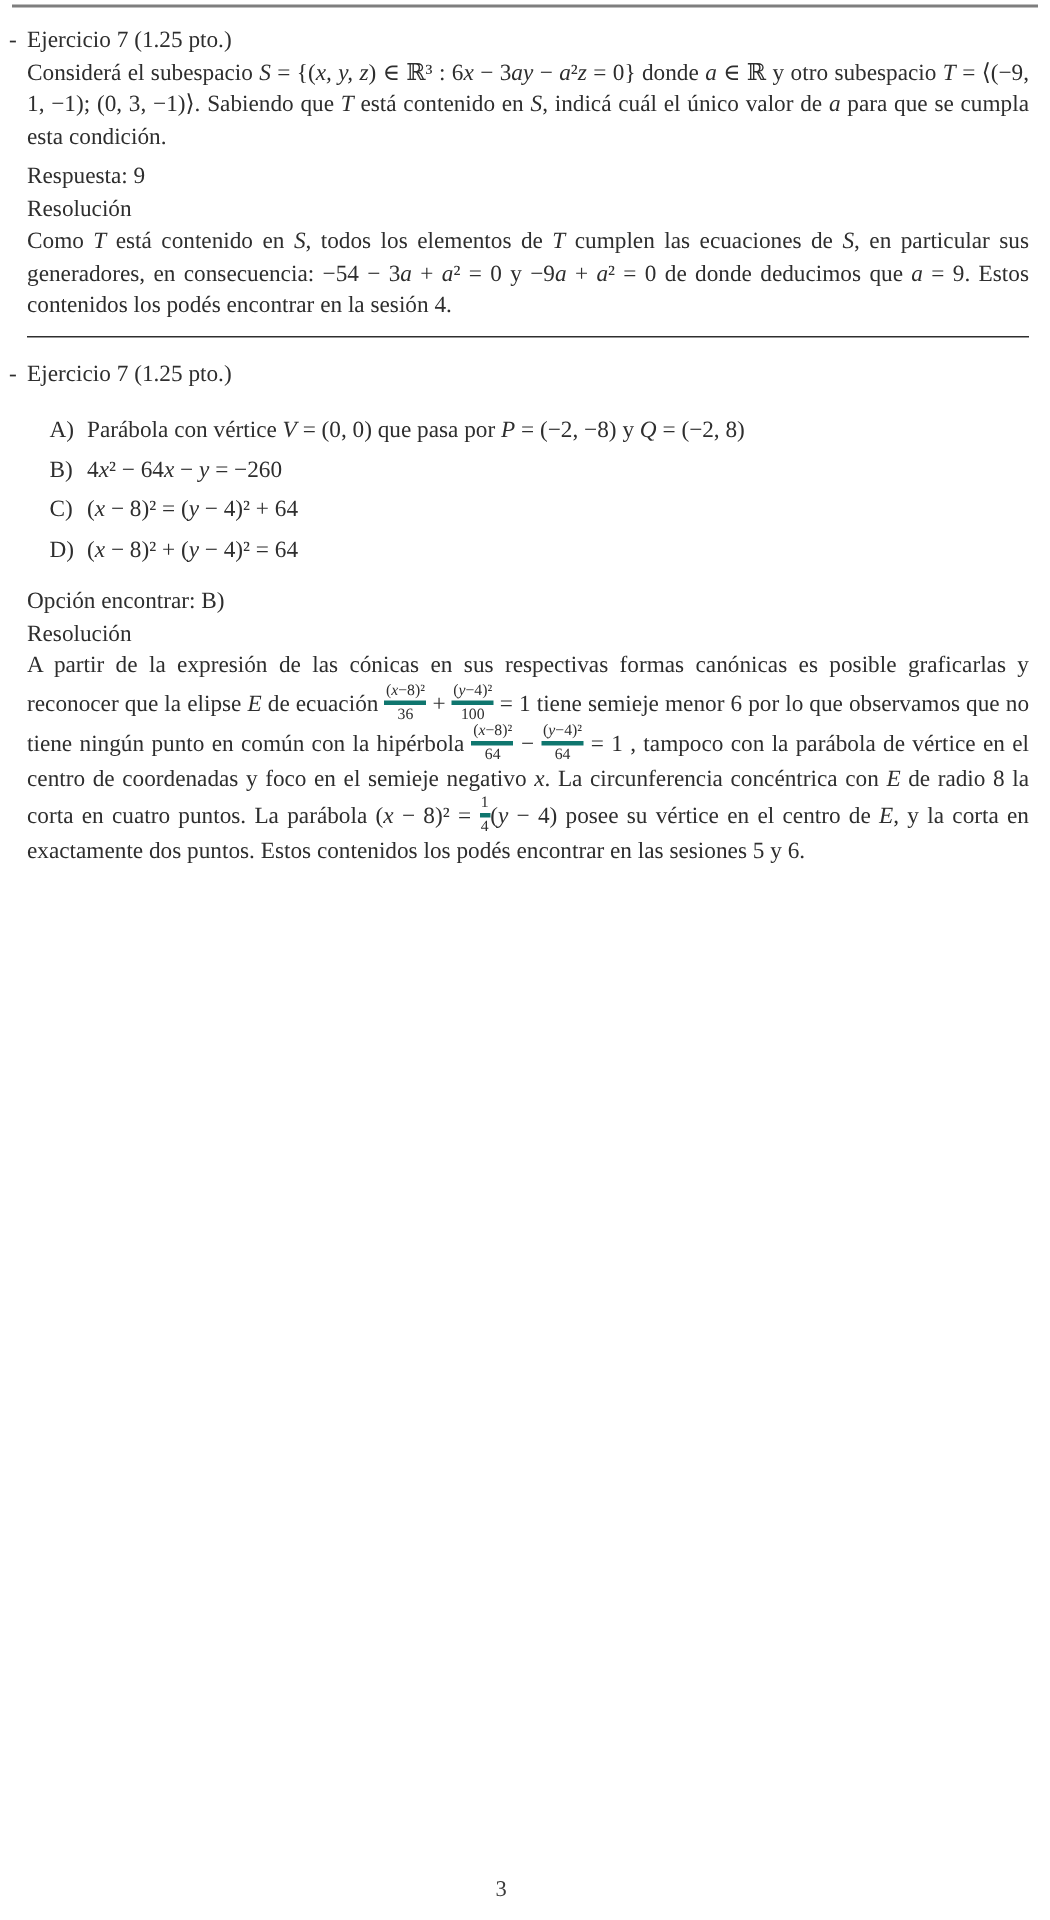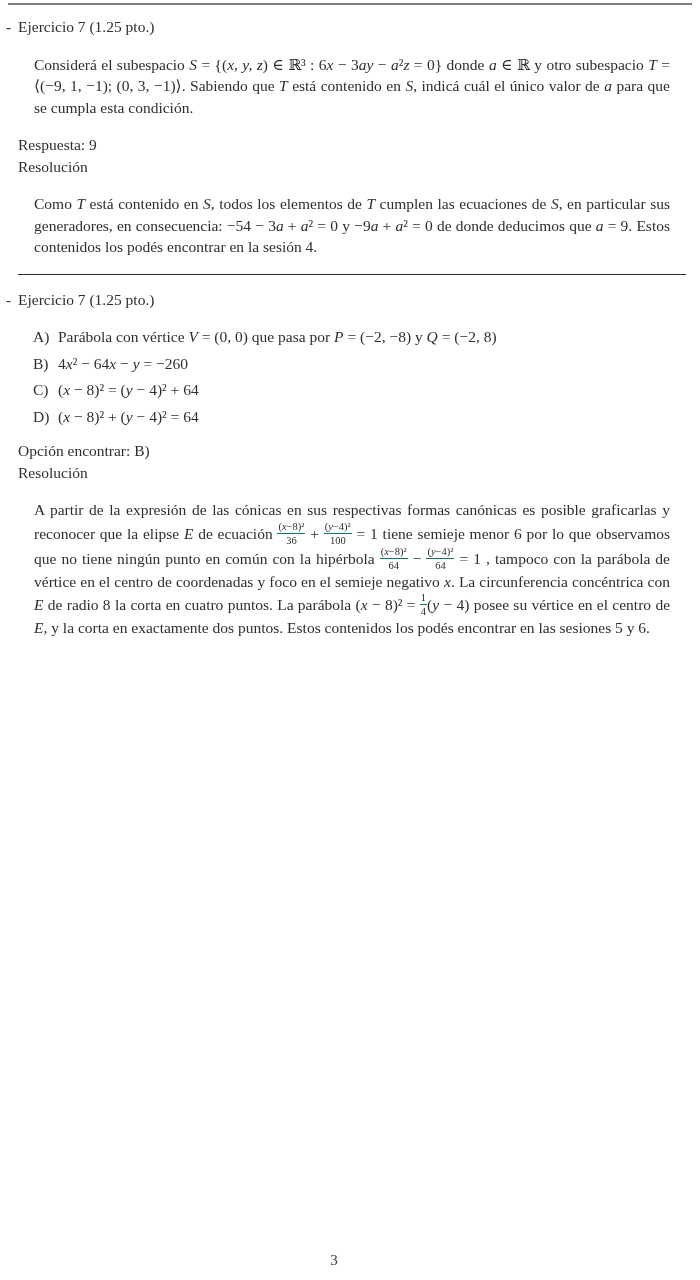--- a/index.html
+++ b/index.html
@@ -15,38 +15,38 @@
     padding:16px 14px 0 18px;
     overflow:hidden;
   }
   .top-rule{
     position:absolute;top:3px;left:8px;right:8px;height:2px;
     background:#7e7e7e;
   }
   .exercise{position:relative;}
   .marker{position:absolute;left:-12px;top:0;}
   .ex-title{white-space:nowrap;}
-  .stmt{margin:16px;text-align:justify;}
+  .stmt{margin:0;text-align:justify;}
   .answer{margin-top:5px;}
   .res-label{}
   hr.divider{
     border:none;border-top:1.5px solid #2e2e2e;
     margin:9px 0 0 0;
   }
   .exercise.second{margin-top:14px;}
   .options{margin-top:16px;}
   .option{display:flex;margin:0 0 5px 15px;}
   .opt-label{width:25px;flex:none;}
   .opt-text{flex:1;}
   .answer-8{margin-top:13px;}
   .frac{
     display:inline-block;vertical-align:-0.5em;text-align:center;
     font-size:10.5px;line-height:1.05;
   }
-  .frac .fnum{display:block;border-bottom:1px solid #0f766e;padding:0 1px 1px;}
+  .frac .fnum{display:block;border-bottom:3px solid #0f766e;padding:0 1px 1px;}
   .frac .fden{display:block;padding-top:1px;}
   .watermark-band{position:relative;height:36px;margin-top:4px;}
   .watermark-line{position:absolute;left:-10px;right:-6px;top:18px;height:1px;background:#1f1f1f;}
   .watermark-text{
     position:relative;text-align:center;
     font-family:"Liberation Sans","DejaVu Sans",sans-serif;
     font-weight:700;font-size:29px;line-height:36px;letter-spacing:0.5px;
     color:#000;
     transform:translateX(16px);
   }

